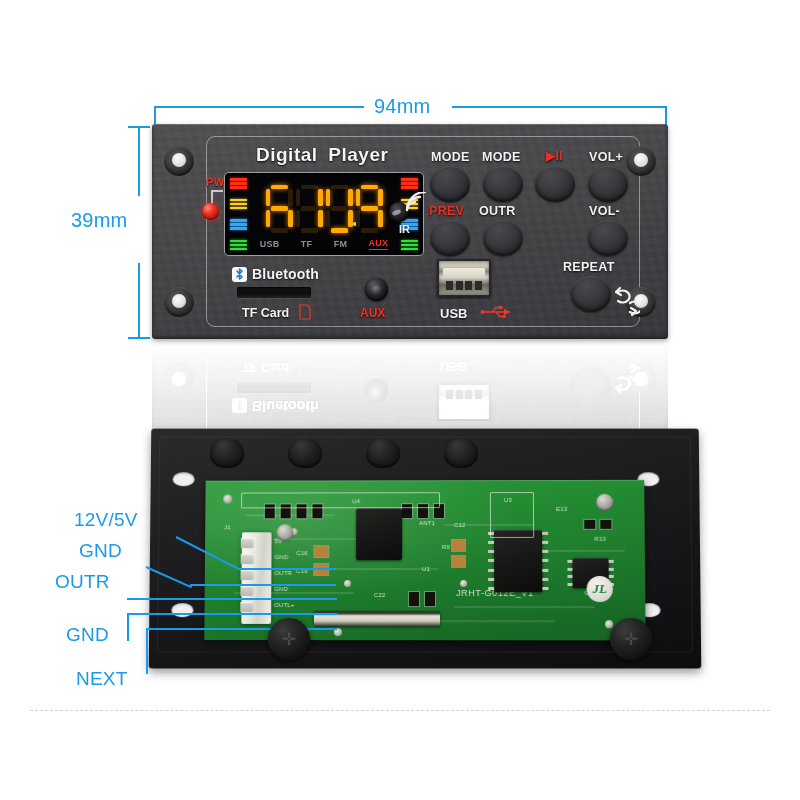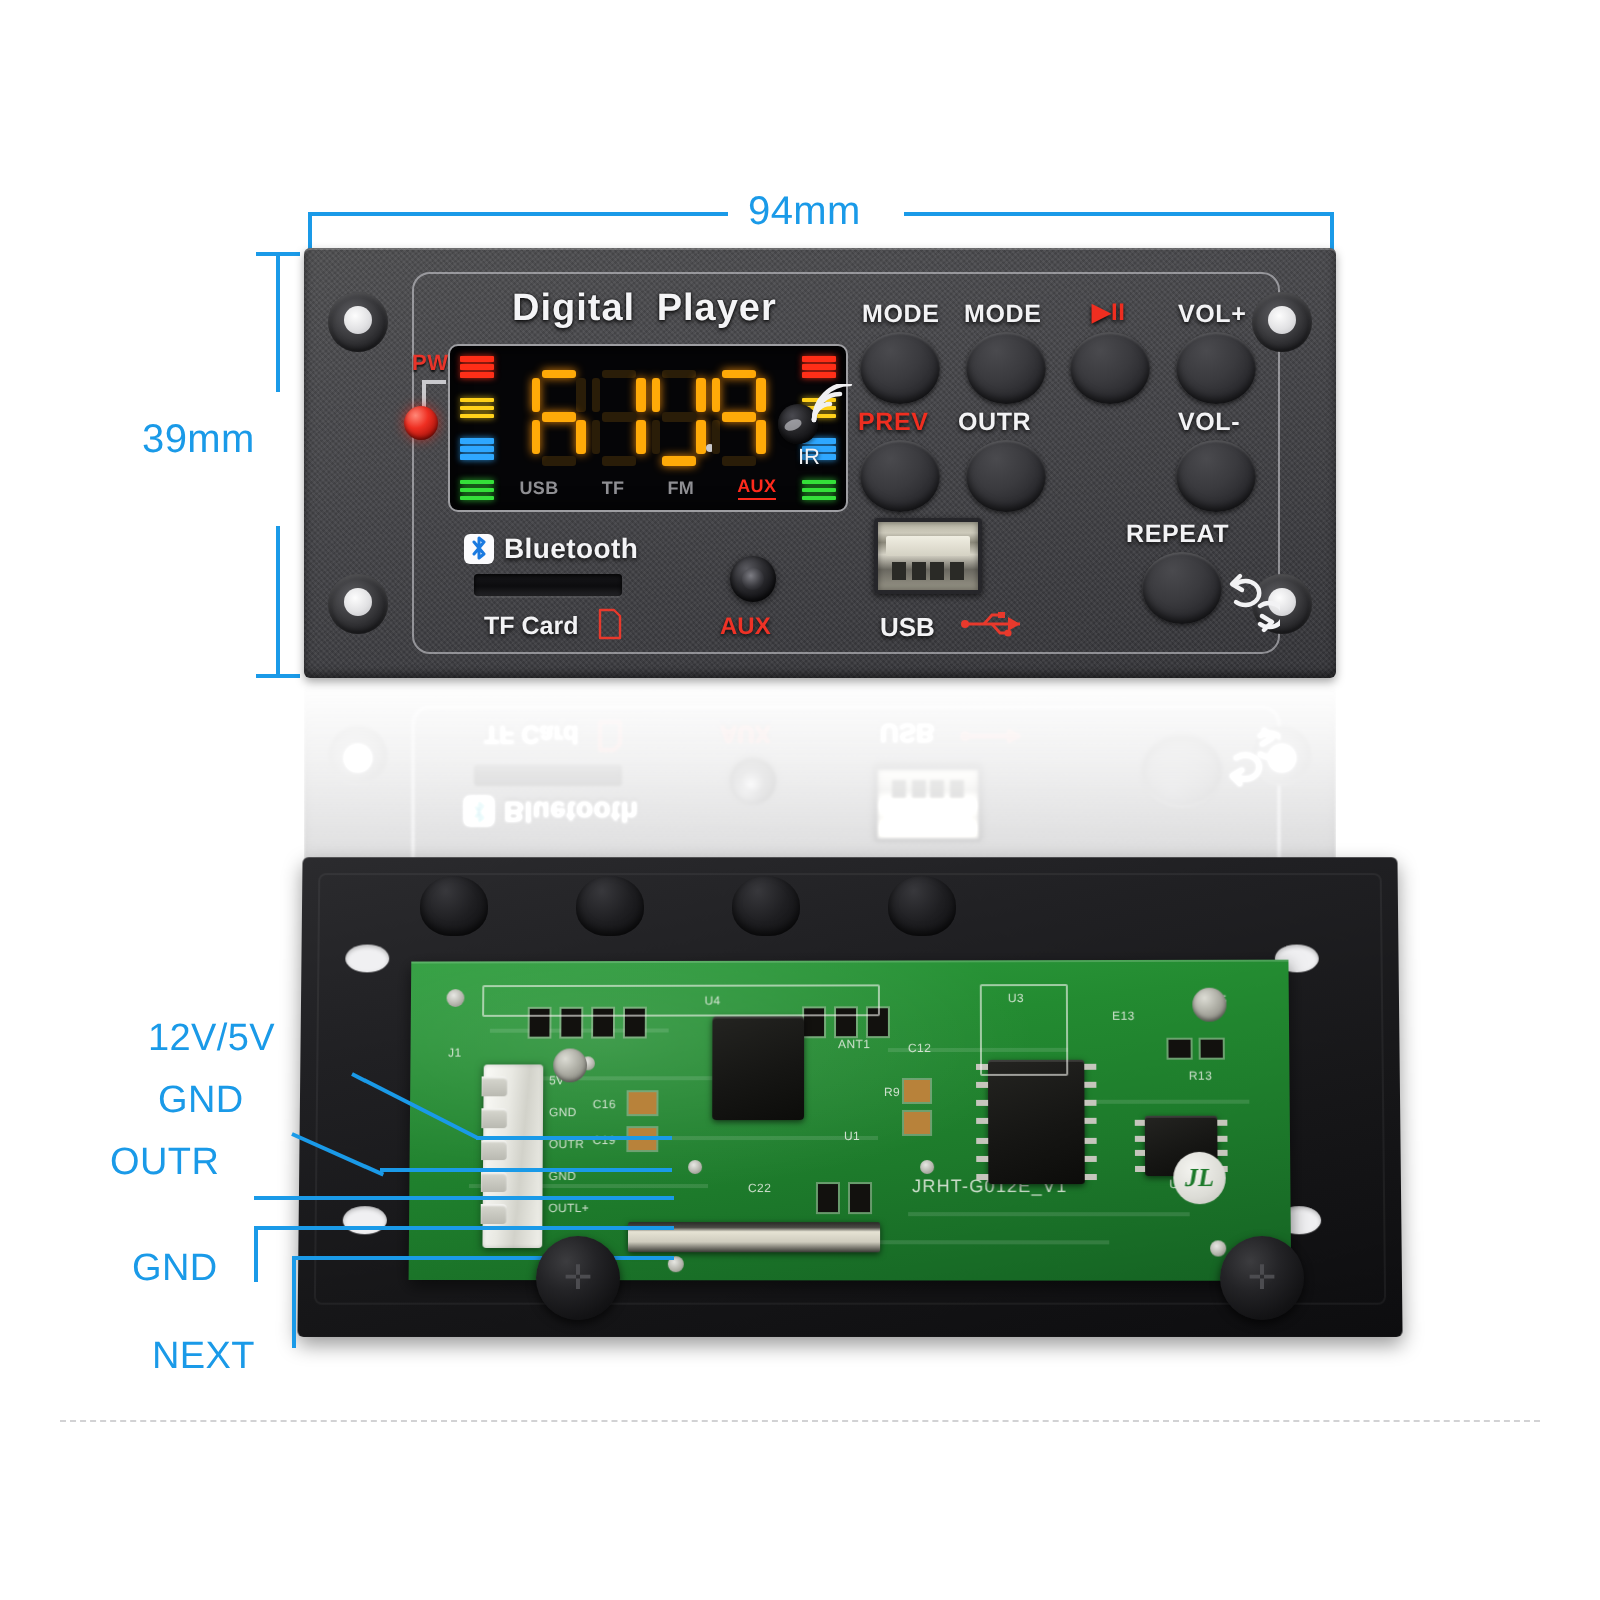--- a/index.html
+++ b/index.html
@@ -202,21 +202,21 @@
   .ir-dome::after {
     content: ""; position: absolute;
     left: 3px; top: 8px; width: 9px; height: 5px;
     border-radius: 50%;
     background: rgba(230,230,235,.55);
     transform: rotate(-22deg);
   }
   .ir-waves { position: absolute; left: 252px; top: 68px; }
   .ir-text {
     position: absolute; left: 247px; top: 99px;
-    font-size: 11px; font-weight: normal; color: #f2f2f4;
+    font-size: 11px; font-weight: bold; color: #f2f2f4;
     text-shadow: 0 1px 2px rgba(0,0,0,.9);
   }
 
   
   .bt-wrap {
     position: absolute; left: 80px; top: 142px;
     display: flex; align-items: center; gap: 5px;
   }
   .bt-badge {
     width: 15px; height: 15px; border-radius: 3px;

